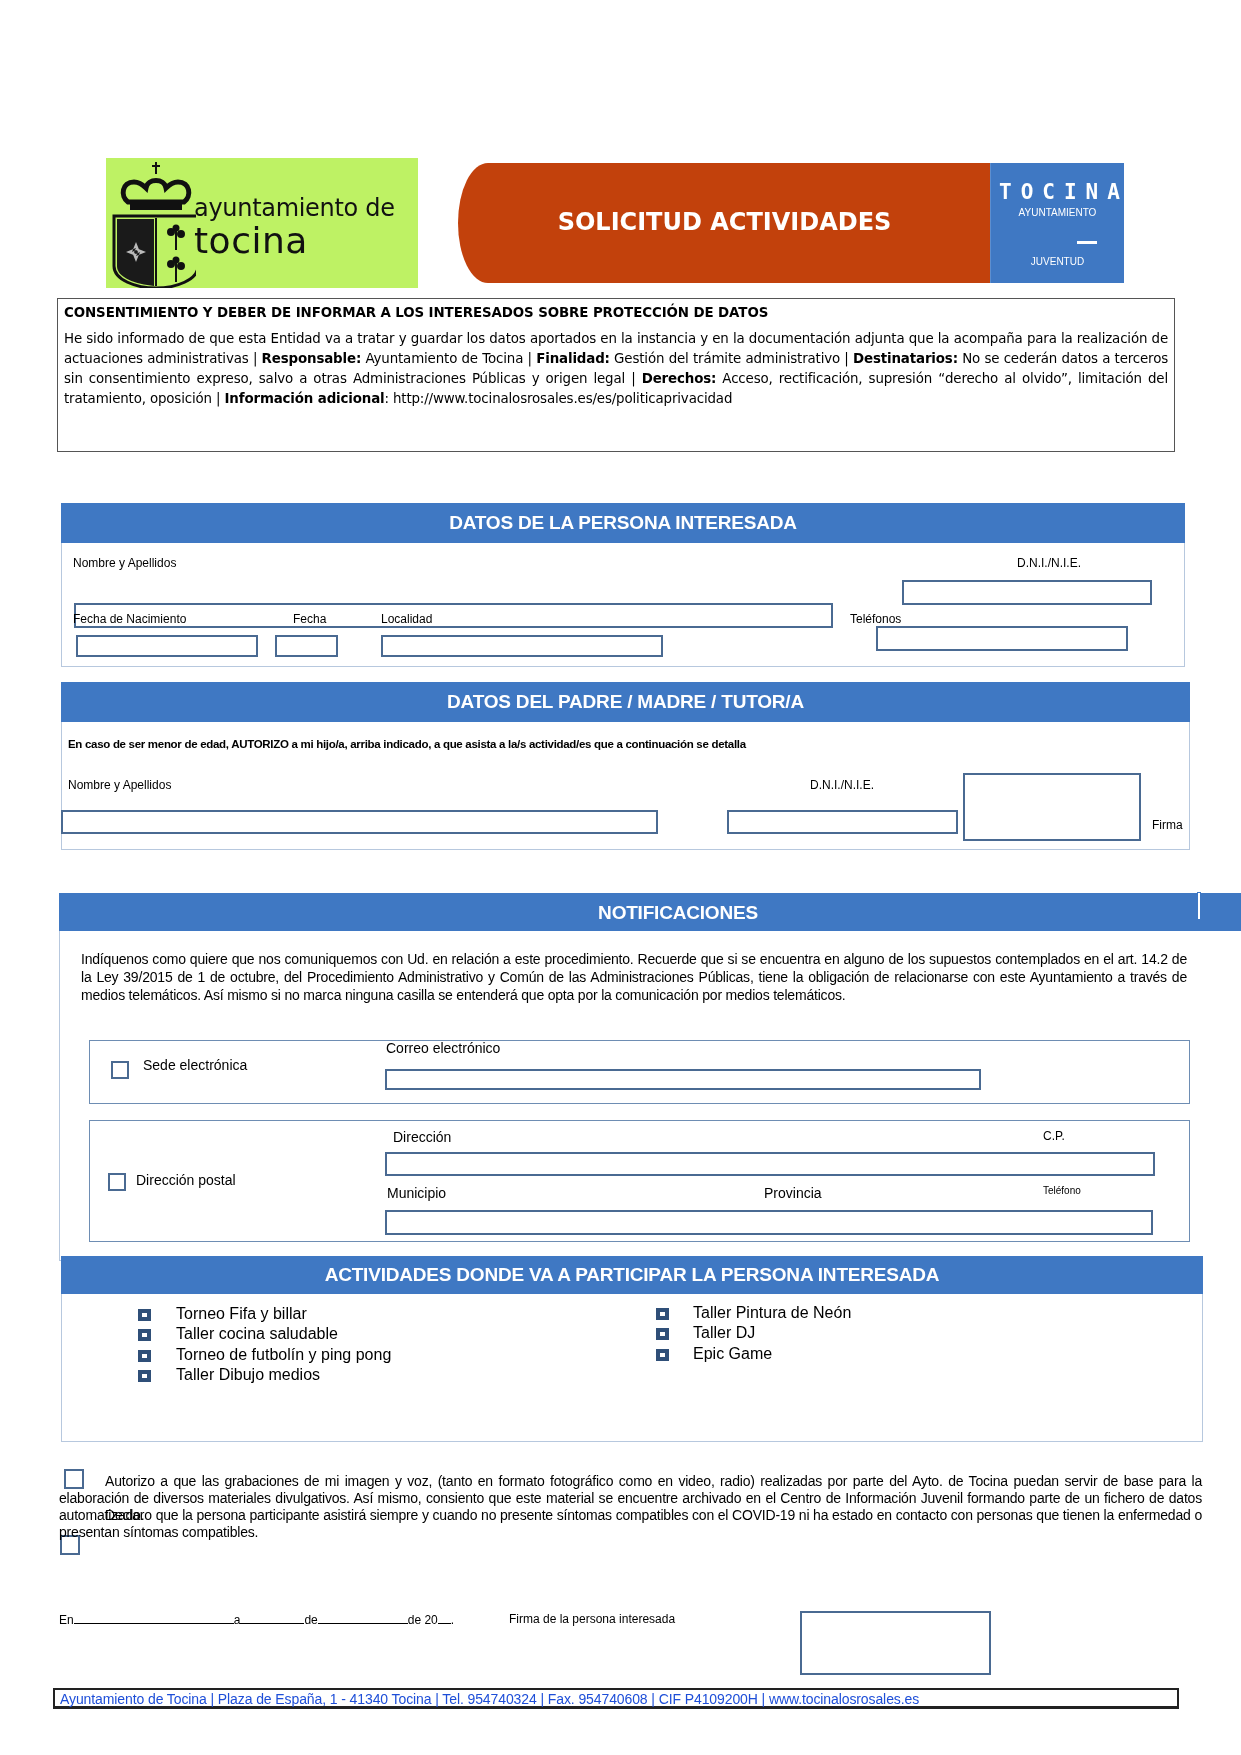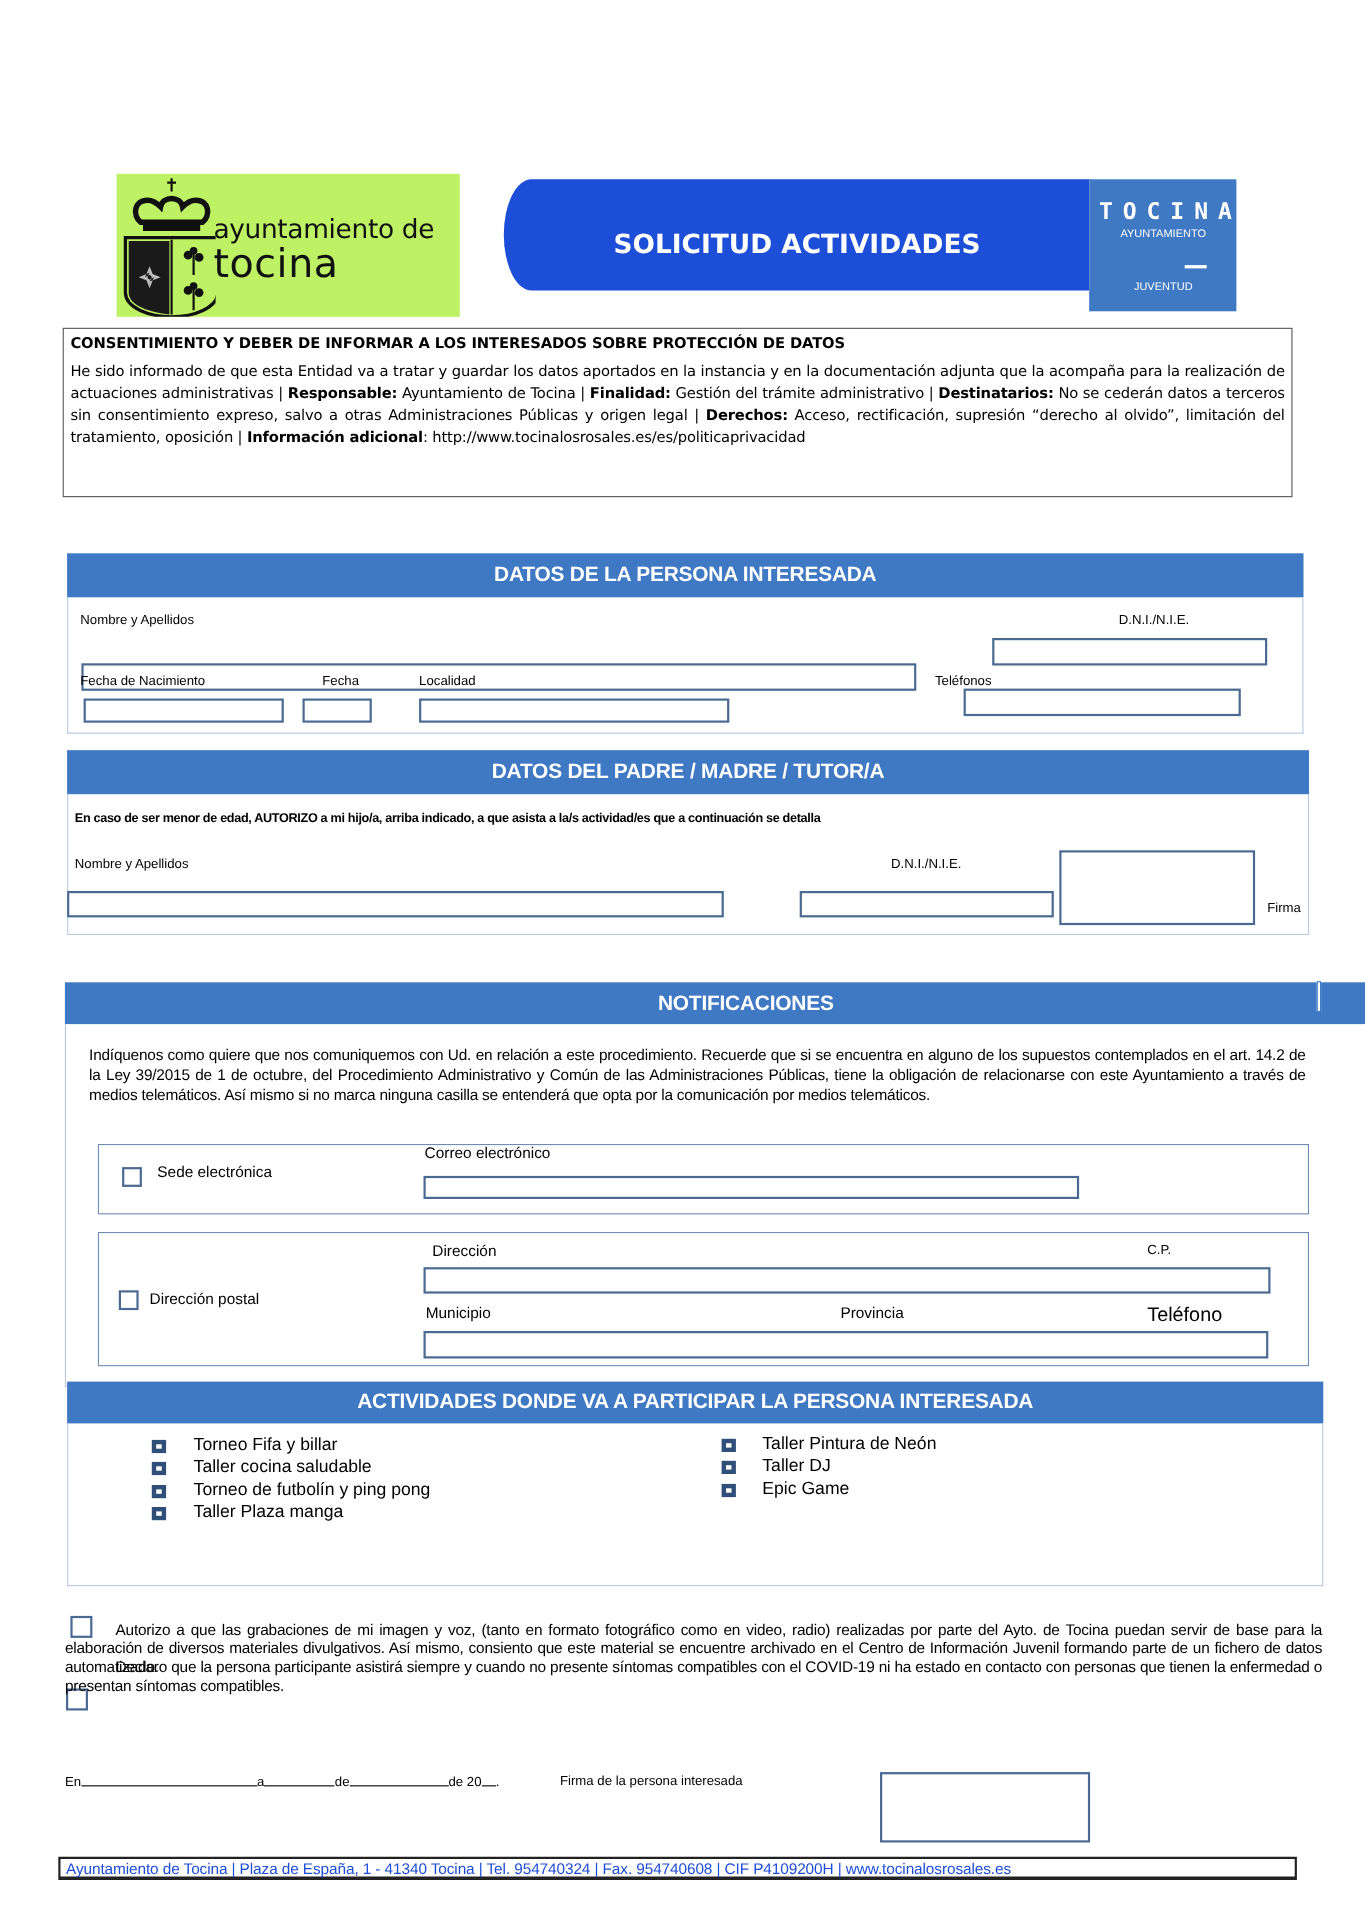--- a/index.html
+++ b/index.html
@@ -13,21 +13,21 @@
     .section-head { position: absolute; color: #fff; text-align: center; font-family: "Liberation Sans", sans-serif; font-weight: bold; letter-spacing: -0.2px; }
     .panel { position: absolute; border: 1px solid #b7c8de; border-top: none; }
 
     
     #logo { left: 106px; top: 158px; width: 312px; height: 130px; background: #bef264; }
     #logo svg { position: absolute; left: 0; top: 0; }
     #logo-line1 { position: absolute; left: 88px; top: 36px; font-size: 24px; color: #111; font-family: "DejaVu Sans", sans-serif; letter-spacing: -0.3px; }
     #logo-line2 { position: absolute; left: 88px; top: 62px; font-size: 36px; color: #111; font-family: "DejaVu Sans", sans-serif; letter-spacing: 0.5px; }
 
     
-    #banner { left: 458px; top: 163px; width: 533px; height: 101px; background: #1d4ed8; border-radius: 30px 0 0 30px / 60px 0 0 60px; }
+    #banner { left: 458px; top: 163px; width: 533px; height: 120px; background: #c2410c; border-radius: 30px 0 0 30px / 60px 0 0 60px; }
     #banner-title { position: absolute; left: 0; right: 0; top: 45px; text-align: center; color: #fff; font-size: 24px; font-weight: bold; font-family: "DejaVu Sans", sans-serif; }
     #badge { left: 990px; top: 163px; width: 134px; height: 120px; background: #3f78c3; border-left: 1px solid #5d8fd0; color: #fff; text-align: center; }
     #badge-title { position: absolute; left: 0; right: 0; top: 17px; font-size: 21px; font-weight: bold; letter-spacing: 9px; font-family: "DejaVu Sans Mono", monospace; padding-left: 8px; }
     #badge-sub1 { position: absolute; left: 0; right: 0; top: 44px; font-size: 10px; font-family: "Liberation Sans", sans-serif; }
     #badge-dash { position: absolute; left: 86px; top: 78px; width: 20px; height: 3px; background: #fff; }
     #badge-sub2 { position: absolute; left: 0; right: 0; top: 93px; font-size: 10px; font-family: "Liberation Sans", sans-serif; }
 
     
     #consent { left: 57px; top: 298px; width: 1118px; height: 154px; border: 1px solid #555; padding: 6px 6px; }
     #consent-title { font-family: "DejaVu Sans", sans-serif; font-weight: bold; font-size: 13.4px; margin-bottom: 9px; letter-spacing: -0.1px; }
@@ -131,37 +131,37 @@
 <input class="field" style="left: 385px; top: 1069px; width: 596px; height: 21px;" value="">
 
 <div class="abs" style="left:89px;top:1120px;width:1101px;height:122px;border:1px solid #6e8db3;"></div>
 <div class="chk" style="left:108px;top:1173px;"></div>
 <div class="lbl" style="left:136px;top:1172px;font-size:14px;">Dirección postal</div>
 <div class="lbl" style="left:393px;top:1129px;font-size:14px;">Dirección</div>
 <div class="lbl" style="left:1043px;top:1129px;font-size:12px;">C.P.</div>
 <input class="field" style="left: 385px; top: 1152px; width: 770px; height: 24px;" value="">
 <div class="lbl" style="left:387px;top:1185px;font-size:14px;">Municipio</div>
 <div class="lbl" style="left:764px;top:1185px;font-size:14px;">Provincia</div>
-<div class="lbl" style="left:1043px;top:1185px;font-size:18px;">Teléfono</div>
+<div class="lbl" style="left:1043px;top:1185px;font-size:10px;">Teléfono</div>
 <input class="field" style="left: 385px; top: 1210px; width: 768px; height: 25px;" value="">
 
 <div class="abs blue" style="left:61px;top:1256px;width:1142px;height:38px;">
   <div class="section-head" style="left:0;right:0;top:8px;font-size:19px;">ACTIVIDADES DONDE VA A PARTICIPAR LA PERSONA INTERESADA</div>
 </div>
 <div class="panel" style="left:61px;top:1294px;width:1142px;height:148px;"></div>
 
 <div>
   <div class="bullet" style="left:138px;top:1309px;"></div>
   <div class="lbl" style="left:176px;top:1305px;font-size:16px;">Torneo Fifa y billar</div>
   <div class="bullet" style="left:138px;top:1329px;"></div>
   <div class="lbl" style="left:176px;top:1325px;font-size:16px;">Taller cocina saludable</div>
   <div class="bullet" style="left:138px;top:1350px;"></div>
   <div class="lbl" style="left:176px;top:1346px;font-size:16px;">Torneo de futbolín y ping pong</div>
   <div class="bullet" style="left:138px;top:1370px;"></div>
-  <div class="lbl" style="left:176px;top:1366px;font-size:16px;">Taller Plaza manga</div>
+  <div class="lbl" style="left:176px;top:1366px;font-size:16px;">Taller Dibujo medios</div>
 </div>
 <div>
   <div class="bullet" style="left:656px;top:1308px;"></div>
   <div class="lbl" style="left:693px;top:1304px;font-size:16px;">Taller Pintura de Neón</div>
   <div class="bullet" style="left:656px;top:1328px;"></div>
   <div class="lbl" style="left:693px;top:1324px;font-size:16px;">Taller DJ</div>
   <div class="bullet" style="left:656px;top:1349px;"></div>
   <div class="lbl" style="left:693px;top:1345px;font-size:16px;">Epic Game</div>
 </div>
 

